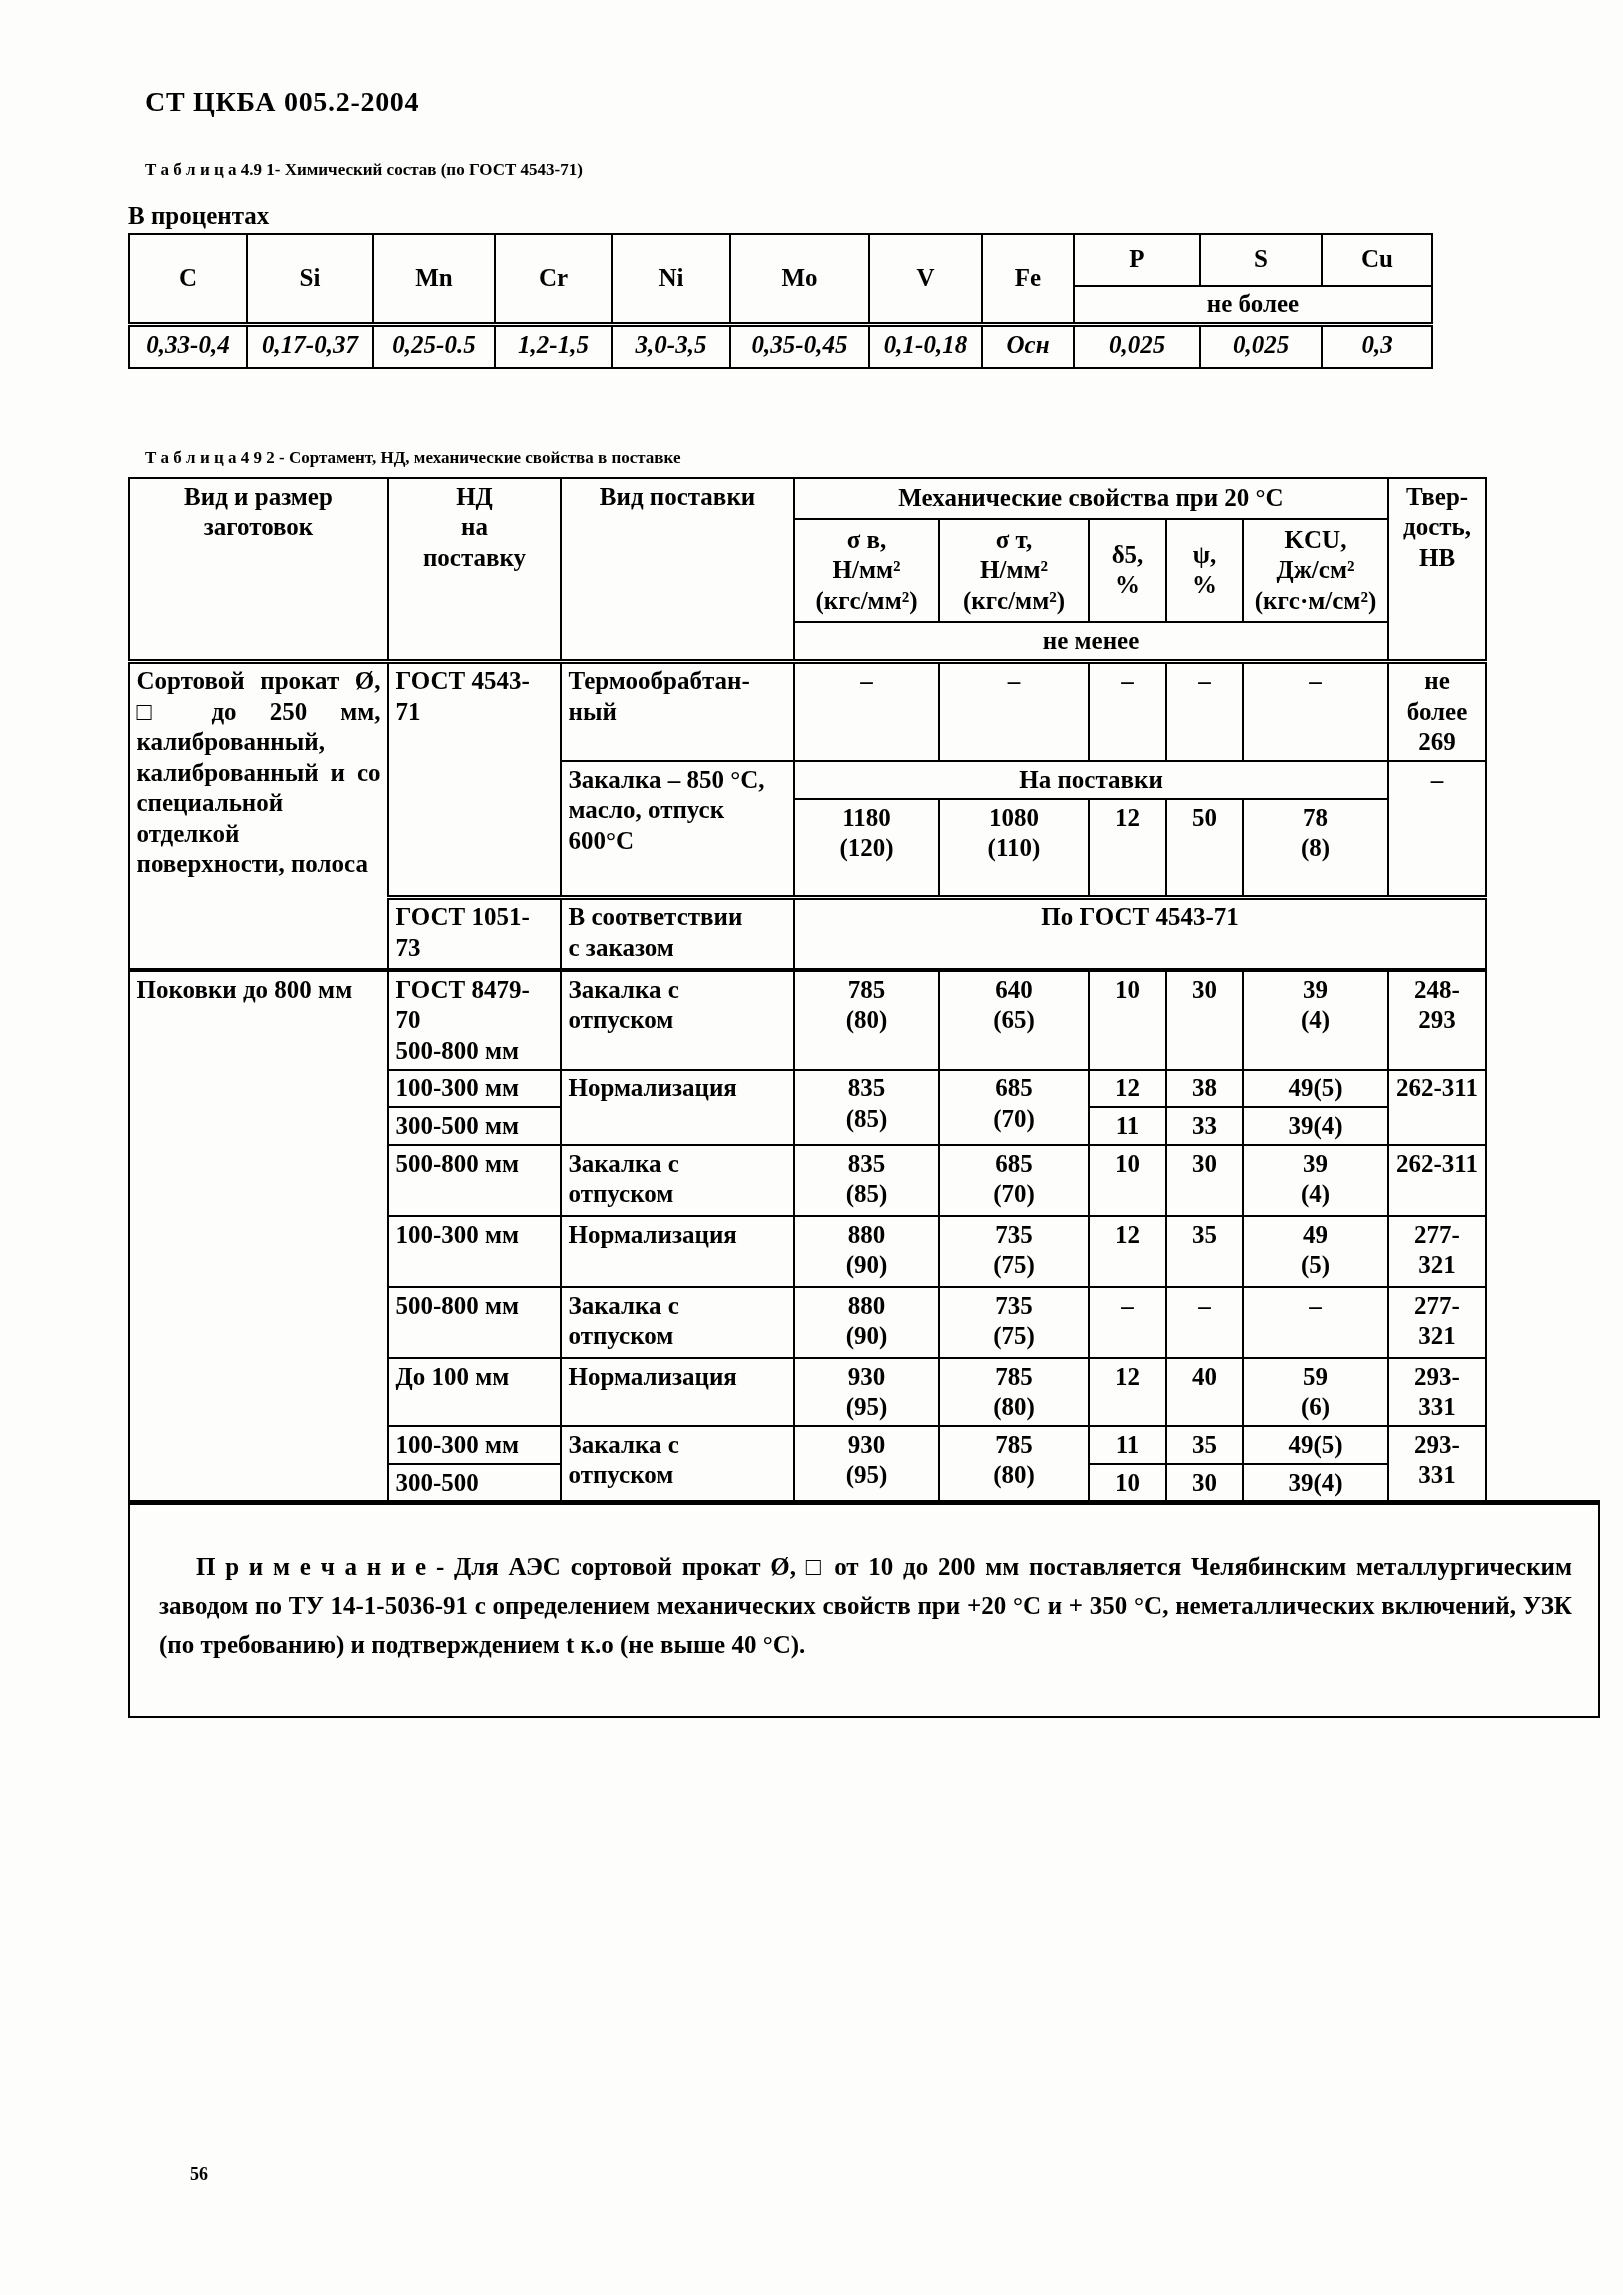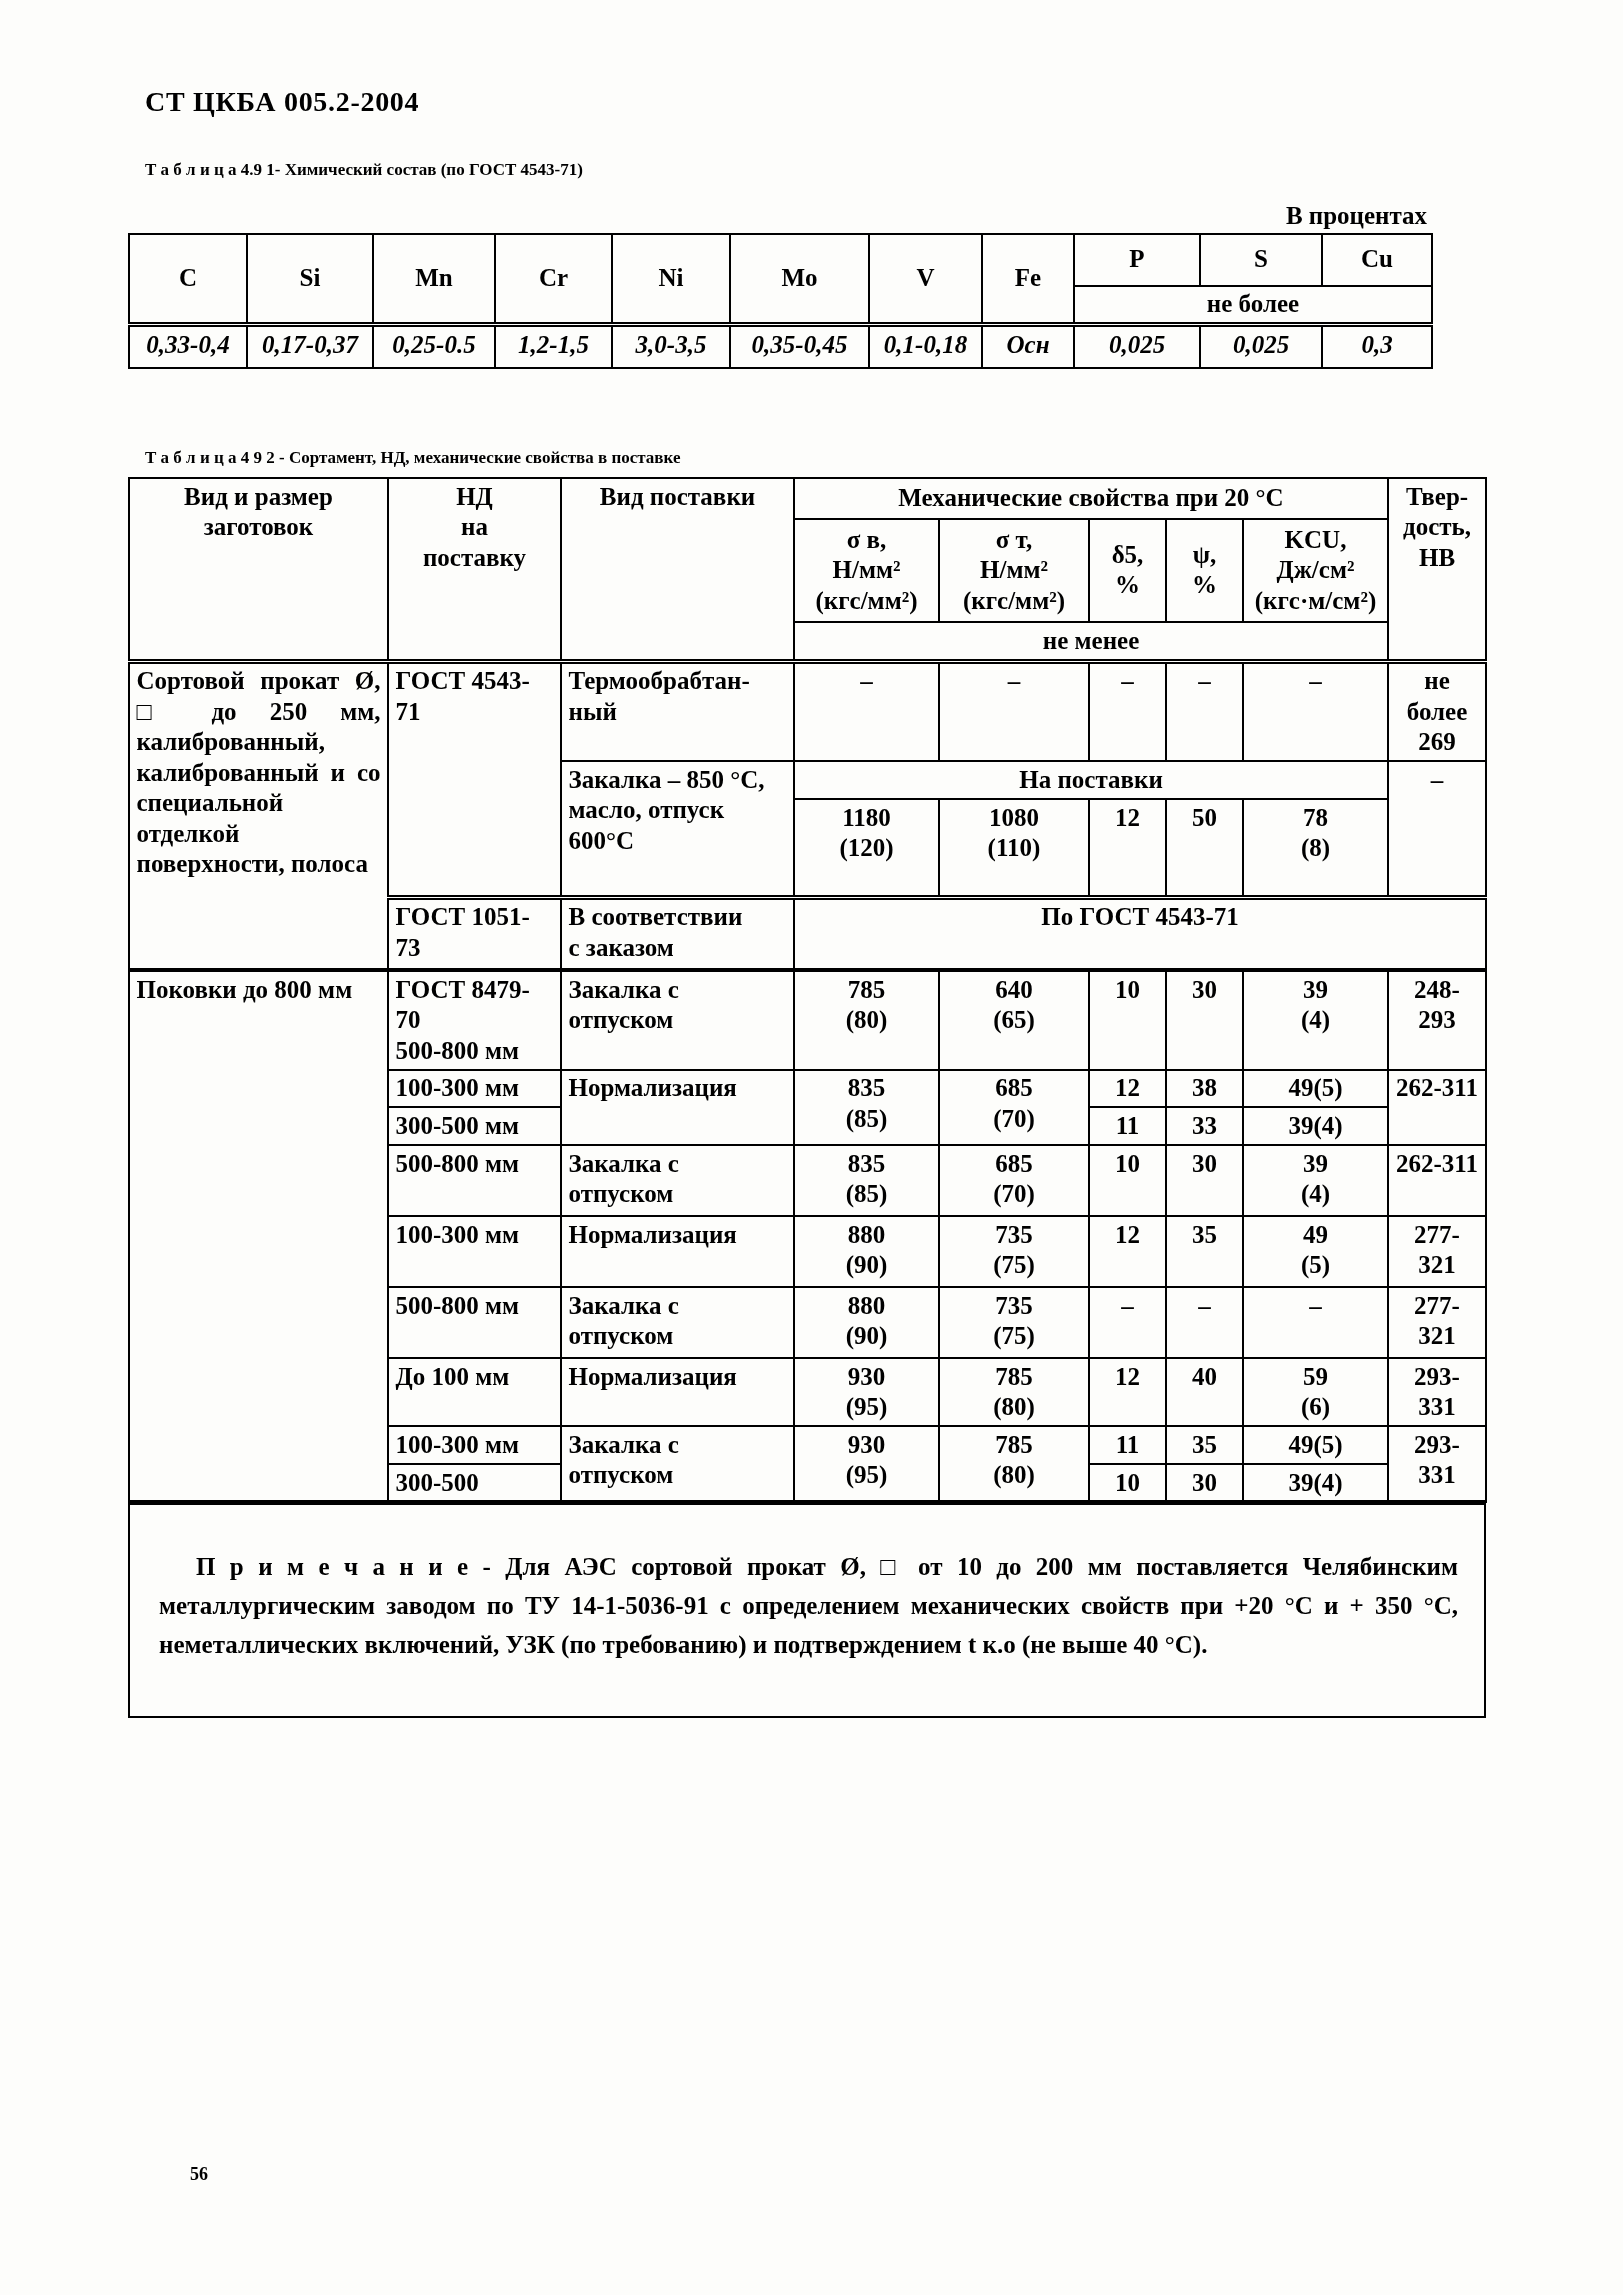--- a/index.html
+++ b/index.html
@@ -10,21 +10,21 @@
     font-family: "Liberation Serif", "DejaVu Serif", serif;
     font-weight: 700;
     position: relative;
   }
   .content { padding: 86px 131px 0 128px; }
 
   .doc-code { font-size: 28px; letter-spacing: 0.7px; margin: 0 0 0 17px; }
   .section-title { font-size: 30px; margin: 77px 0 0 26px; }
   .t-caption { font-size: 17px; margin: 42px 0 0 17px; }
   .t-caption.second { margin-top: 79px; }
-  .units-label { width: 1303px; font-size: 25px; text-align: right; margin-top: 22px; padding-right: 3.9px; }
+  .units-label { width: 1303px; font-size: 25px; margin-top: 22px; padding-right: 3.9px; }
 
   table { border-collapse: collapse; table-layout: fixed; }
   td, th {
     border: 2px solid #000;
     padding: 2.6px 6.5px;
     font-size: 25px; line-height: 1.22; font-weight: 700;
     vertical-align: top; text-align: center;
     overflow: hidden;
   }
   .pre  { white-space: pre-line; }
@@ -34,21 +34,21 @@
 
   .t1 { width: 1303px; margin-top: 2.6px; border: 2.6px solid #000; }
   .t1 th { vertical-align: middle; }
   .t1 .dbl { border-top: 5.9px double #000; font-style: italic; }
 
   .t2 { width: 1358px; margin-top: 9.2px; border: 2.6px solid #000; }
   .t2 .dbl   { border-top: 5.9px double #000; }
   .t2 .thick { border-top: 4.6px solid  #000; }
 
   .note-box {
-    width: 1358px;
+    width: 1472px;
     border: 2.6px solid #000; border-top: 5.2px solid #000;
     margin-top: -2.6px;
     padding: 43px 26px 52px 29px;
   }
   .note-box p { margin: 0; font-size: 25px; line-height: 1.55; text-align: justify; text-indent: 37px; }
 
   .page-num { position: absolute; left: 190px; top: 2164px; font-size: 18px; }
 </style>
 </head>
 <body>

